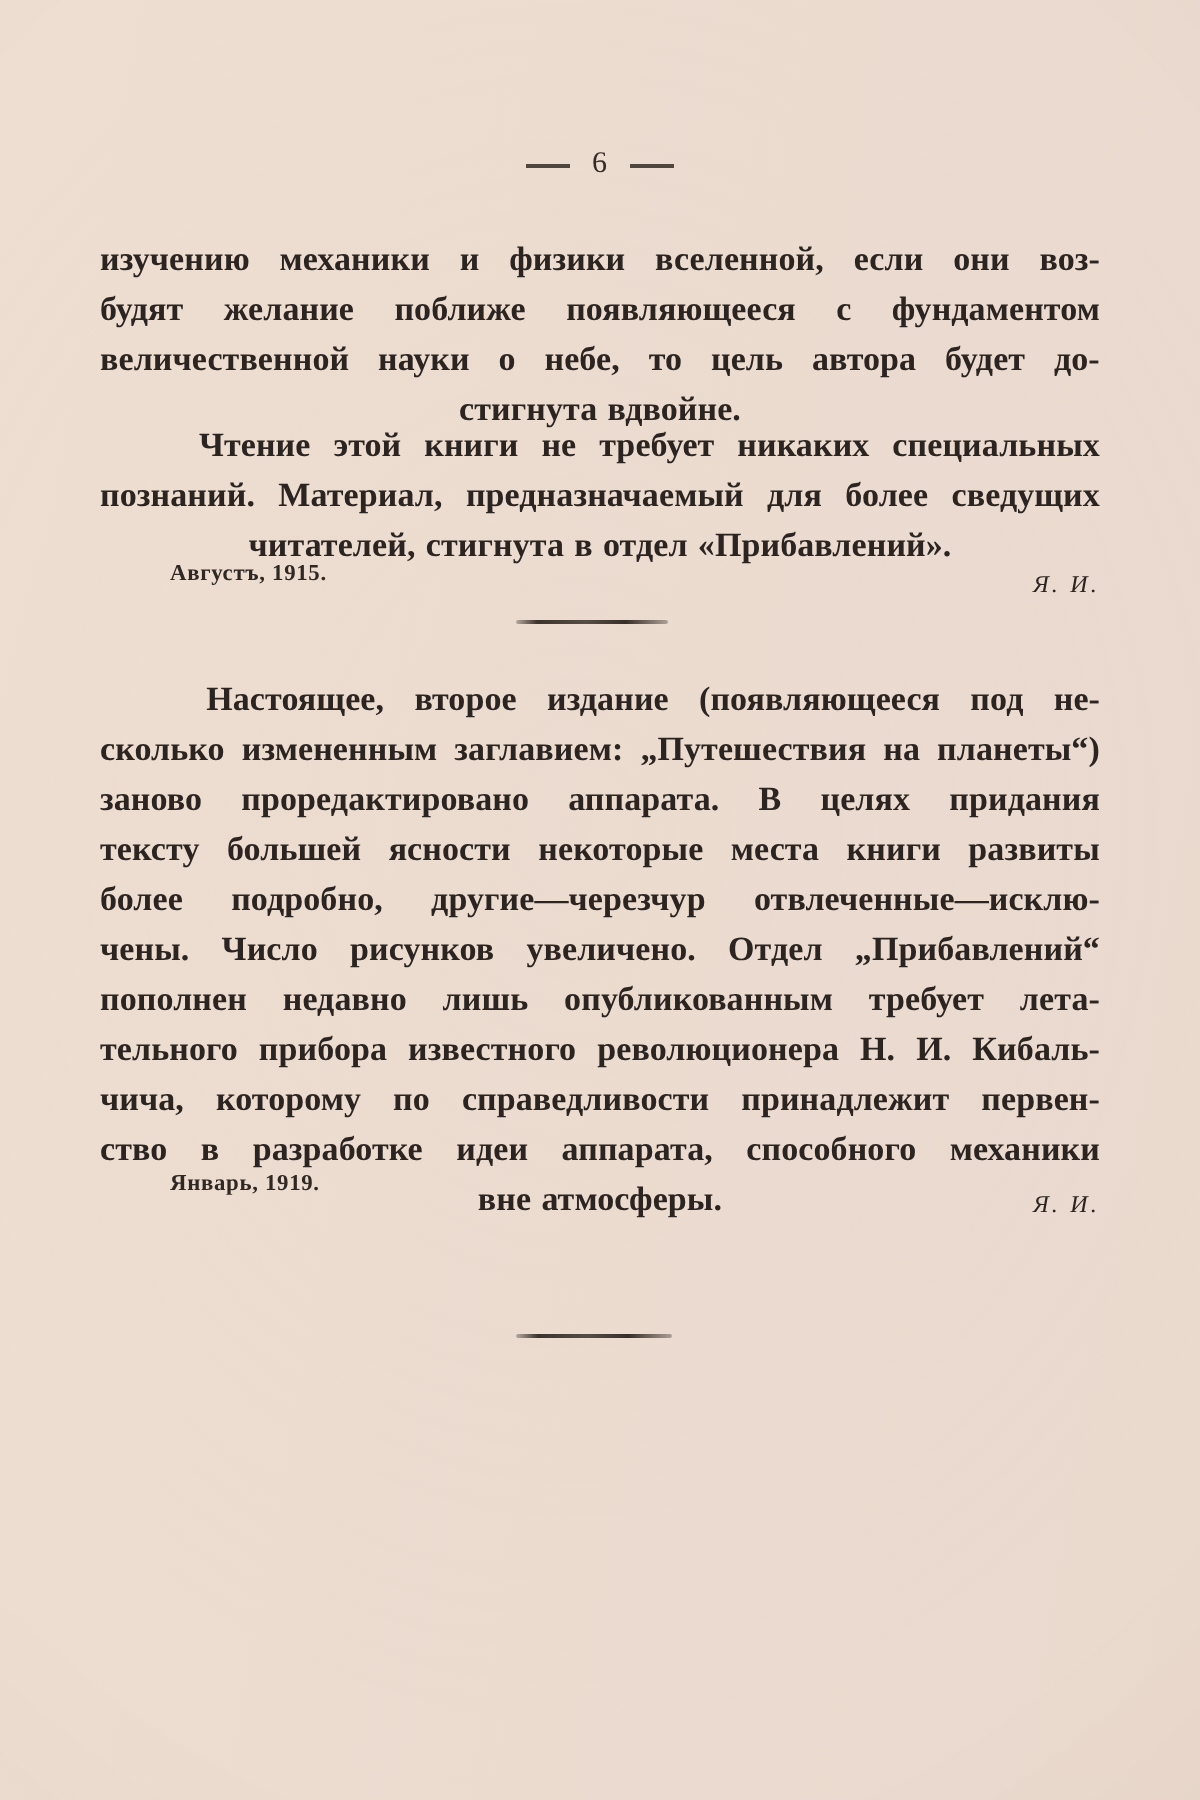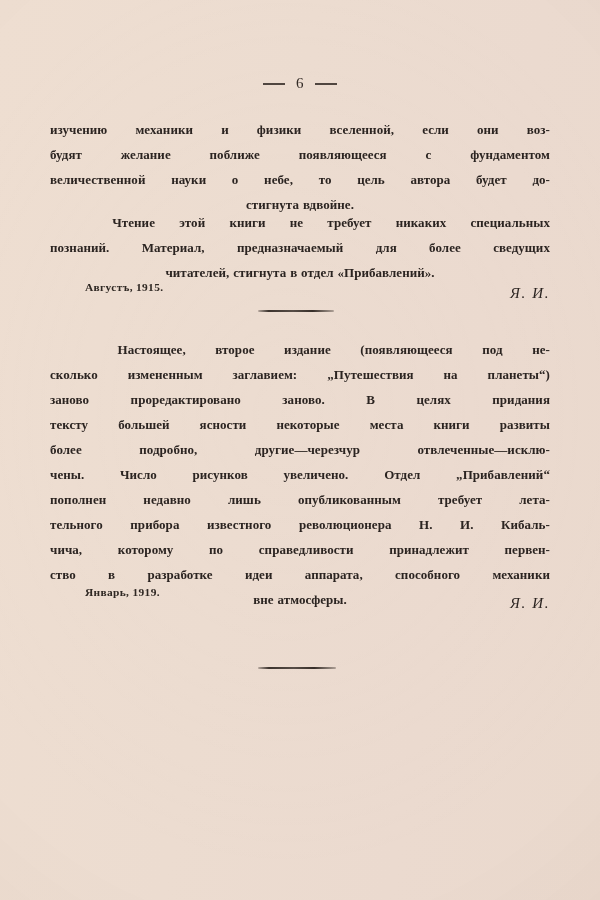--- a/index.html
+++ b/index.html
@@ -74,21 +74,21 @@
   .block {
     position: absolute;
     left: 50px;
     width: 500px;
   }
 
   
   .ln {
     display: flex;
     width: 500px;
-    font-size: 13px;
+    font-size: 17px;
     line-height: 25px;
     height: 25px;
     color: #2b2421;
     white-space: pre;
     font-weight: 600;
     letter-spacing: 0.05px;
   }
   
   .ln.just {
     justify-content: space-between;
@@ -112,21 +112,21 @@
     letter-spacing: 0.35px;
     color: #2f2823;
     font-weight: 600;
   }
 
   
   .signature {
     position: absolute;
     right: 50px;
     font-style: italic;
-    font-size: 15px;
+    font-size: 12px;
     letter-spacing: 1.6px;
     color: #2b2421;
     font-family: "Liberation Serif", "DejaVu Serif", serif;
   }
 
   
   .rule {
     position: absolute;
     height: 2px;
     background: linear-gradient(90deg,
@@ -160,21 +160,21 @@
       <div class="ln last"><span class="w">читателей,</span><span class="w">стигнута</span><span class="w">в</span><span class="w">отдел</span><span class="w">«Прибавлений».</span></div>
     </div>
 
   <div class="dateline" style="top:281px">Августъ, 1915.</div>
   <div class="signature" style="top:285px">Я. И.</div>
   <div class="rule" style="top:310px; left:258px; width:76px"></div>
 
   <div class="block" style="top:337px">
       <div class="ln just"><span class="indent"></span><span class="w">Настоящее,</span><span class="w">второе</span><span class="w">издание</span><span class="w">(появляющееся</span><span class="w">под</span><span class="w">не-</span></div>
       <div class="ln just"><span class="w">сколько</span><span class="w">измененным</span><span class="w">заглавием:</span><span class="w">„Путешествия</span><span class="w">на</span><span class="w">планеты“)</span></div>
-      <div class="ln just"><span class="w">заново</span><span class="w">проредактировано</span><span class="w">заново.</span><span class="w">В</span><span class="w">целях</span><span class="w">придания</span></div>
+      <div class="ln just"><span class="w">заново</span><span class="w">проредактировано</span><span class="w">аппарата.</span><span class="w">В</span><span class="w">целях</span><span class="w">придания</span></div>
       <div class="ln just"><span class="w">тексту</span><span class="w">большей</span><span class="w">ясности</span><span class="w">некоторые</span><span class="w">места</span><span class="w">книги</span><span class="w">развиты</span></div>
       <div class="ln just"><span class="w">более</span><span class="w">подробно,</span><span class="w">другие—черезчур</span><span class="w">отвлеченные—исклю-</span></div>
       <div class="ln just"><span class="w">чены.</span><span class="w">Число</span><span class="w">рисунков</span><span class="w">увеличено.</span><span class="w">Отдел</span><span class="w">„Прибавлений“</span></div>
       <div class="ln just"><span class="w">пополнен</span><span class="w">недавно</span><span class="w">лишь</span><span class="w">опубликованным</span><span class="w">требует</span><span class="w">лета-</span></div>
       <div class="ln just"><span class="w">тельного</span><span class="w">прибора</span><span class="w">известного</span><span class="w">революционера</span><span class="w">Н.</span><span class="w">И.</span><span class="w">Кибаль-</span></div>
       <div class="ln just"><span class="w">чича,</span><span class="w">которому</span><span class="w">по</span><span class="w">справедливости</span><span class="w">принадлежит</span><span class="w">первен-</span></div>
       <div class="ln just"><span class="w">ство</span><span class="w">в</span><span class="w">разработке</span><span class="w">идеи</span><span class="w">аппарата,</span><span class="w">способного</span><span class="w">механики</span></div>
       <div class="ln last"><span class="w">вне</span><span class="w">атмосферы.</span></div>
     </div>
 

